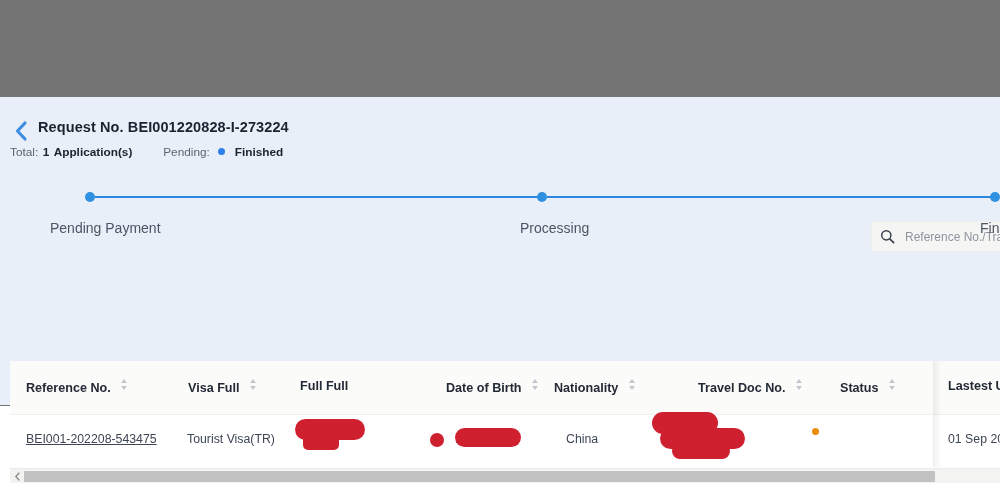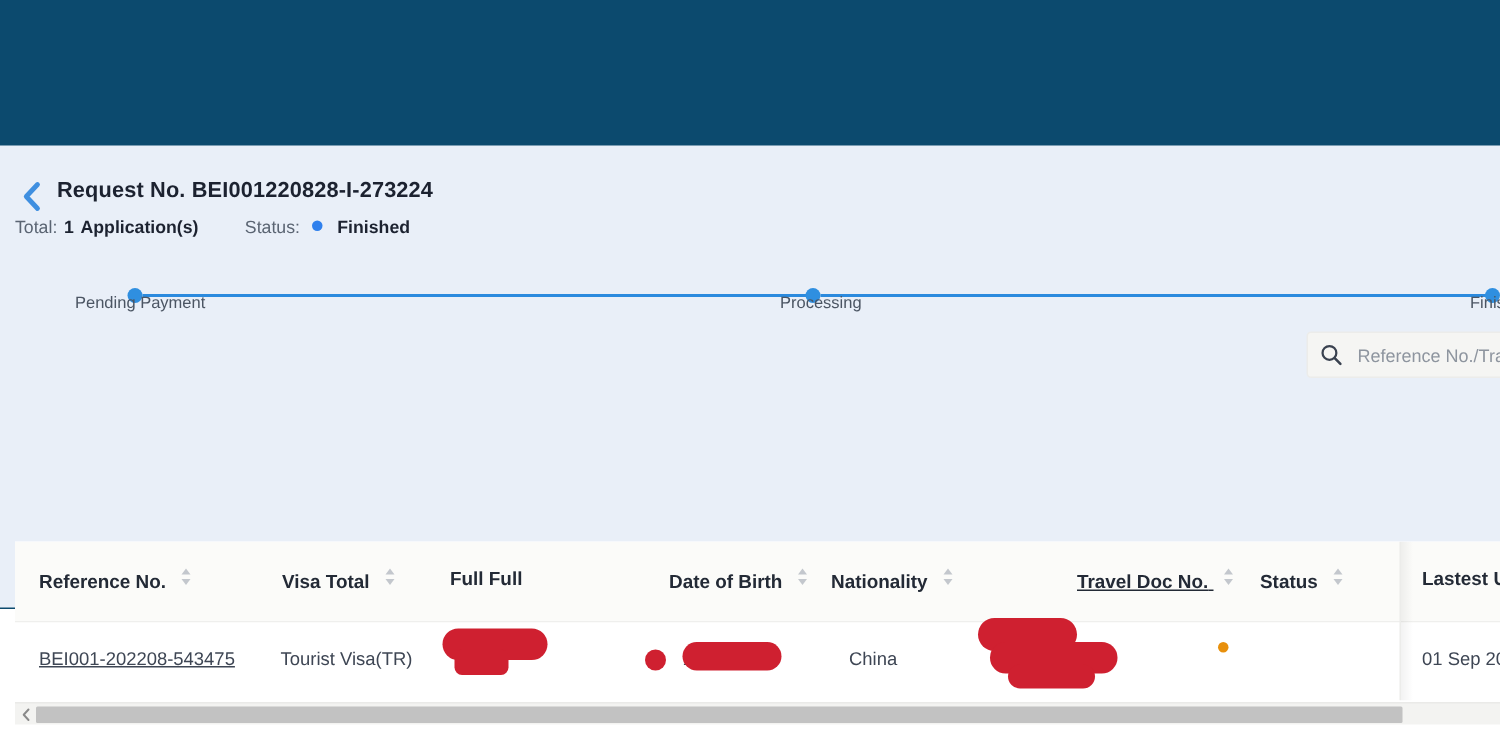--- a/index.html
+++ b/index.html
@@ -4,21 +4,21 @@
 <style>
   * { box-sizing: border-box; }
   html, body {
     margin: 0; padding: 0;
     width: 1000px; height: 500px;
     background: #ffffff;
     font-family: "Liberation Sans", sans-serif;
     overflow: hidden;
   }
 
-  #app { position: relative; width: 1000px; height: 406px; background: #0c4a6e; }
+  #app { position: relative; width: 1000px; height: 406px; background: #737373; }
 
   
   .panel {
     position: absolute;
     left: 0; top: 97px;
     width: 1000px; height: 308px;
     background: #e9eff8;
   }
 
   
@@ -69,22 +69,22 @@
   
   .stepper { position: absolute; left: 0; top: 93px; width: 100%; height: 50px; }
   .step-line {
     position: absolute; height: 2px; background: #2b8ade; top: 6px;
   }
   .step-dot {
     position: absolute; width: 10px; height: 10px; border-radius: 50%;
     background: #2f8fe0; top: 2px; cursor: pointer;
   }
   .step-label {
-    position: absolute; top: 6px;
-    font-size: 11px; color: #4b5563; white-space: nowrap;
+    position: absolute; top: 30px;
+    font-size: 14px; color: #4b5563; white-space: nowrap;
   }
 
   
   .table-card {
     position: absolute; left: 10px; top: 264px;
     width: 990px; height: 106px;
     background: #ffffff;
     overflow: hidden;
   }
   .tbl { position: relative; width: 1120px; }
@@ -175,21 +175,21 @@
         </svg>
       </div>
 
       <div class="req-title">Request No. BEI001220828-I-273224</div>
 
       <div class="meta">
         <span class="meta-label">Total:</span>
         <span class="meta-strong">1</span>
         <span class="meta-strong">Application(s)</span>
         <span class="meta-gap"></span>
-        <span class="meta-label">Status:</span>
+        <span class="meta-label">Pending:</span>
         <span class="dot-inline"></span>
         <span class="meta-strong">Finished</span>
       </div>
 
       <div class="search">
         <span class="search-icon">
           <svg width="15" height="15" viewBox="0 0 15 15" aria-hidden="true">
             <circle cx="6.3" cy="6.3" r="4.6" fill="none" stroke="#3a4250" stroke-width="1.5"></circle>
             <line x1="9.8" y1="9.8" x2="13.6" y2="13.6" stroke="#3a4250" stroke-width="1.7" stroke-linecap="round"></line>
           </svg>
@@ -214,35 +214,35 @@
 
     <div class="table-card">
       <div class="tbl">
 
         <div class="thead">
           <div class="th" style="left:16px;">
             <span>Reference No.</span>
             <span class="sorter"><i class="up"></i><i class="dn"></i></span>
           </div>
           <div class="th" style="left:178px;">
-            <span>Visa Total</span>
+            <span>Visa Full</span>
             <span class="sorter"><i class="up"></i><i class="dn"></i></span>
           </div>
           <div class="th" style="left:290px;">
             <span>Full Full</span>
           </div>
           <div class="th" style="left:436px;">
             <span>Date of Birth</span>
             <span class="sorter"><i class="up"></i><i class="dn"></i></span>
           </div>
           <div class="th" style="left:544px;">
             <span>Nationality</span>
             <span class="sorter"><i class="up"></i><i class="dn"></i></span>
           </div>
-          <div class="th" style="left:708px;text-decoration:underline;">
+          <div class="th" style="left:688px;">
             <span>Travel Doc No.</span>
             <span class="sorter"><i class="up"></i><i class="dn"></i></span>
           </div>
           <div class="th" style="left:802px;margin-left:28px;">
             <span>Status</span>
             <span class="sorter"><i class="up"></i><i class="dn"></i></span>
           </div>
           <div class="th" style="left:938px;">
             <span>Lastest U</span>
           </div>

